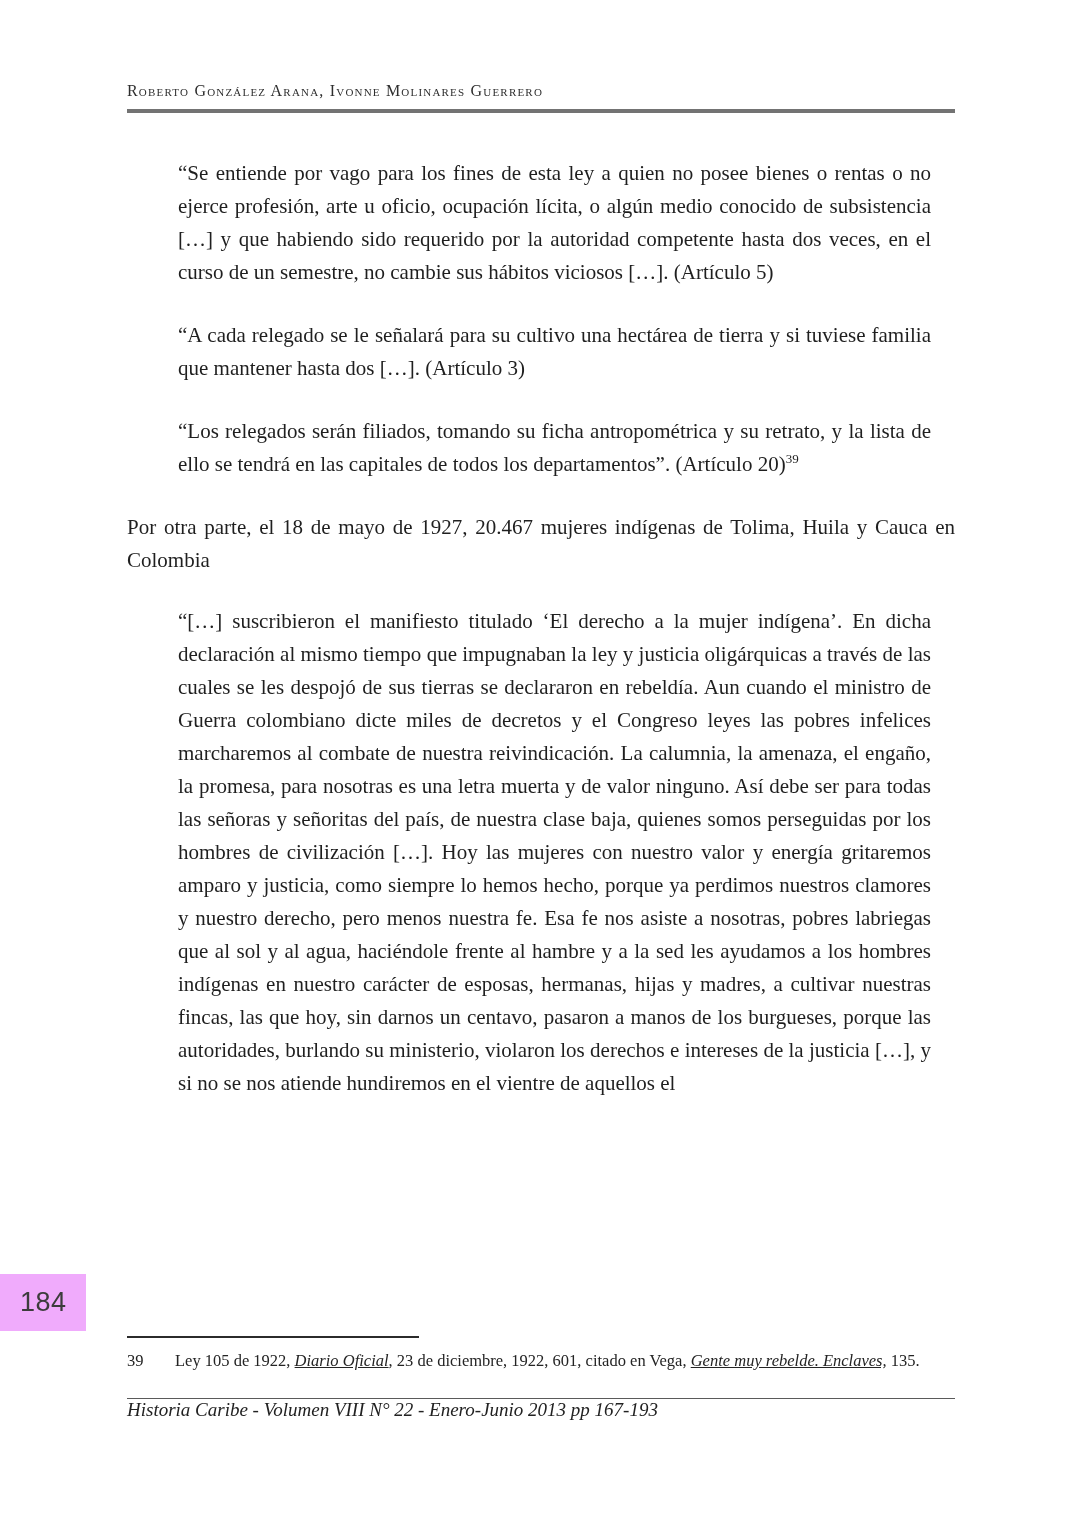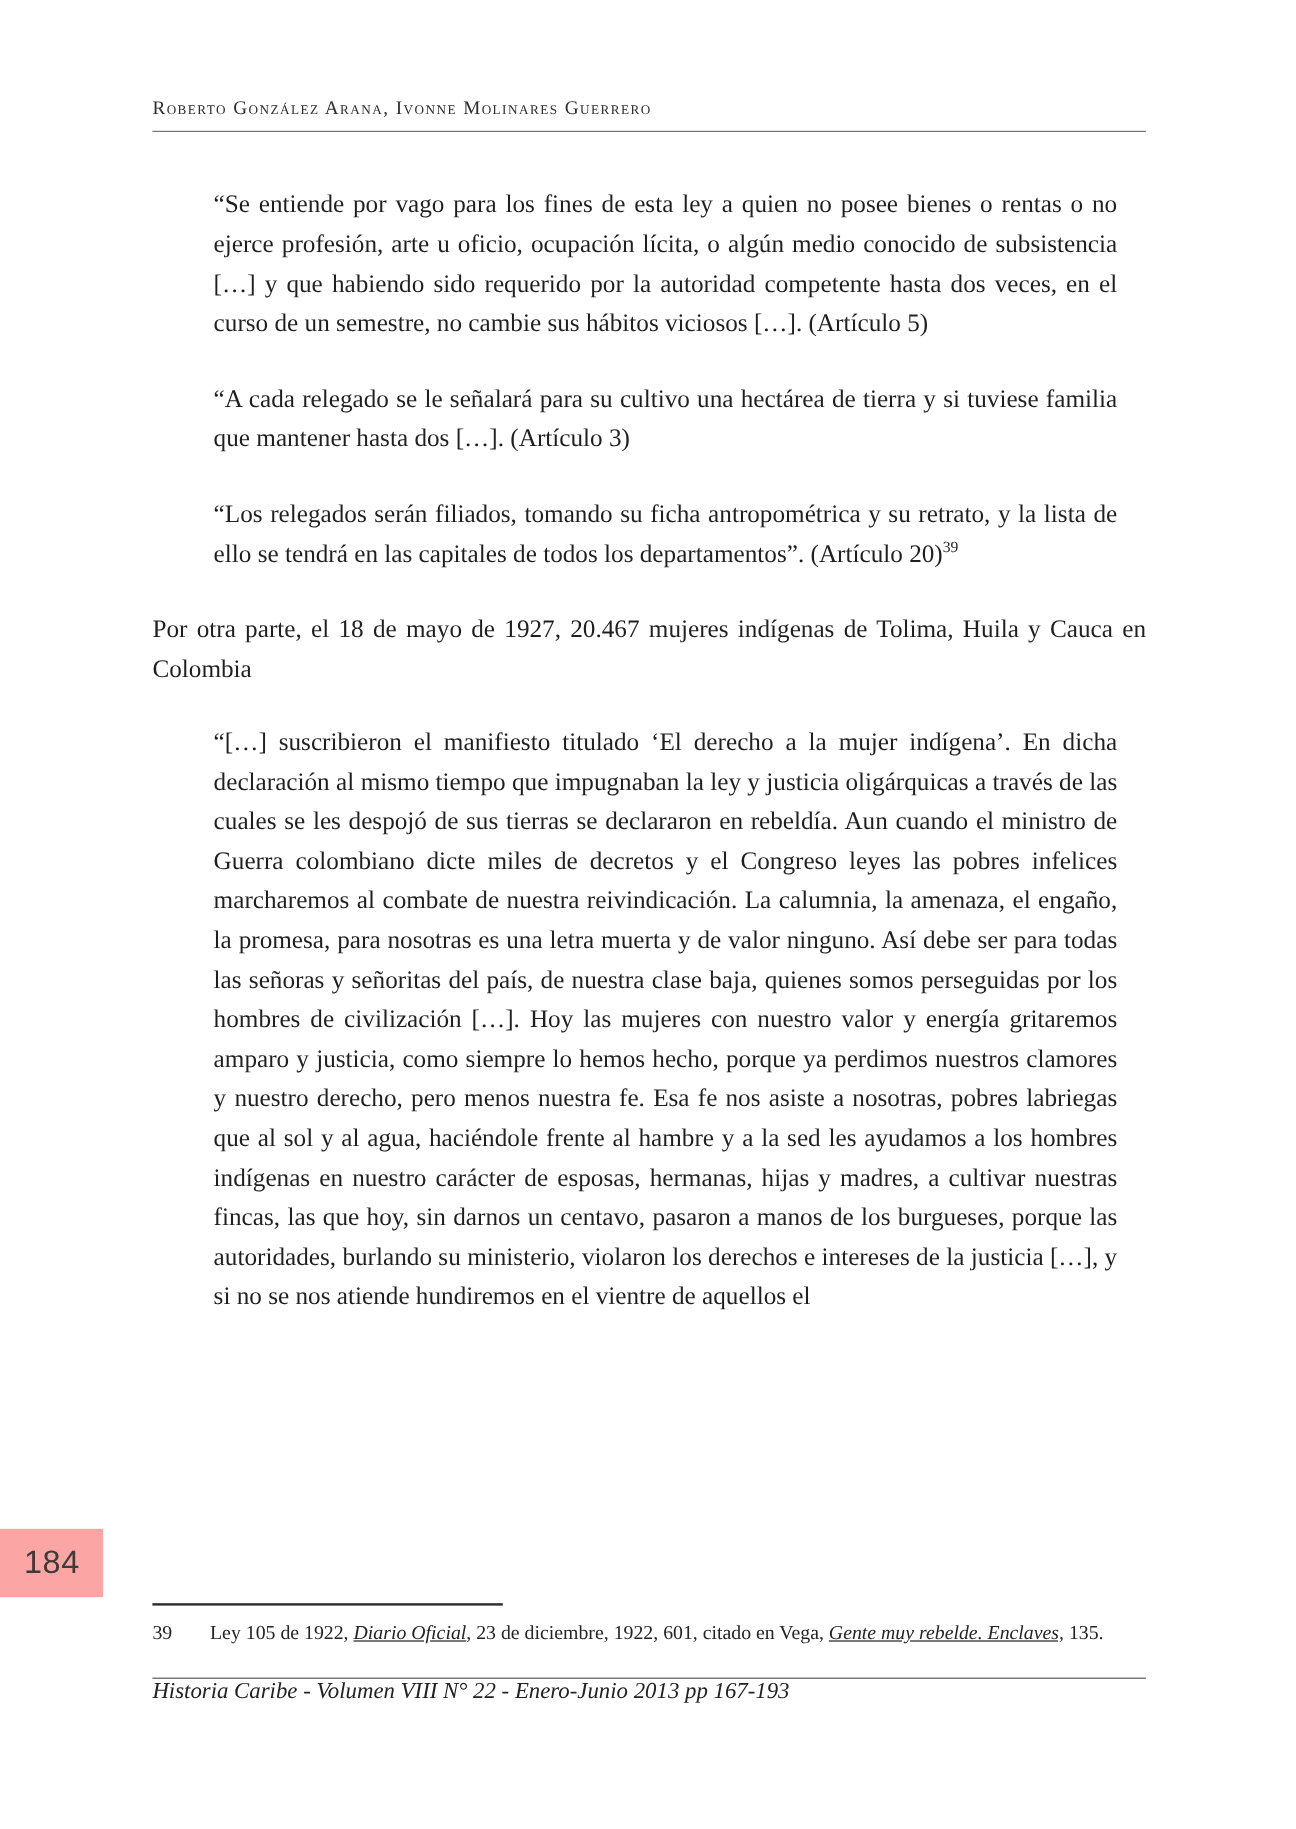--- a/index.html
+++ b/index.html
@@ -21,21 +21,21 @@
     padding: 82px 125px 0 127px;
     background: #ffffff;
     overflow: hidden;
   }
   .running-head {
     font-variant: small-caps;
     letter-spacing: 1.2px;
     font-size: 16px;
     color: #2e2e2e;
     padding-bottom: 9px;
-    border-bottom: 1px solid #737373;
+    border-bottom: 4px solid #737373;
   }
   main {
     display: block;
     margin-top: 44px;
   }
   blockquote.quote {
     margin: 0 24px 30px 51px;
     font-size: 21px;
     line-height: 33px;
     text-align: justify;
@@ -52,21 +52,21 @@
     font-size: 0.62em;
     line-height: 0;
     vertical-align: super;
   }
   .pagenum-box {
     position: absolute;
     left: 0;
     top: 1274px;
     width: 86px;
     height: 57px;
-    background: #fca5a5;
+    background: #f0abfc;
     display: flex;
     align-items: center;
   }
   .pagenum {
     font-family: "Liberation Sans", sans-serif;
     font-size: 27px;
     color: #3c3c3c;
     padding-left: 20px;
     letter-spacing: 0.5px;
   }

